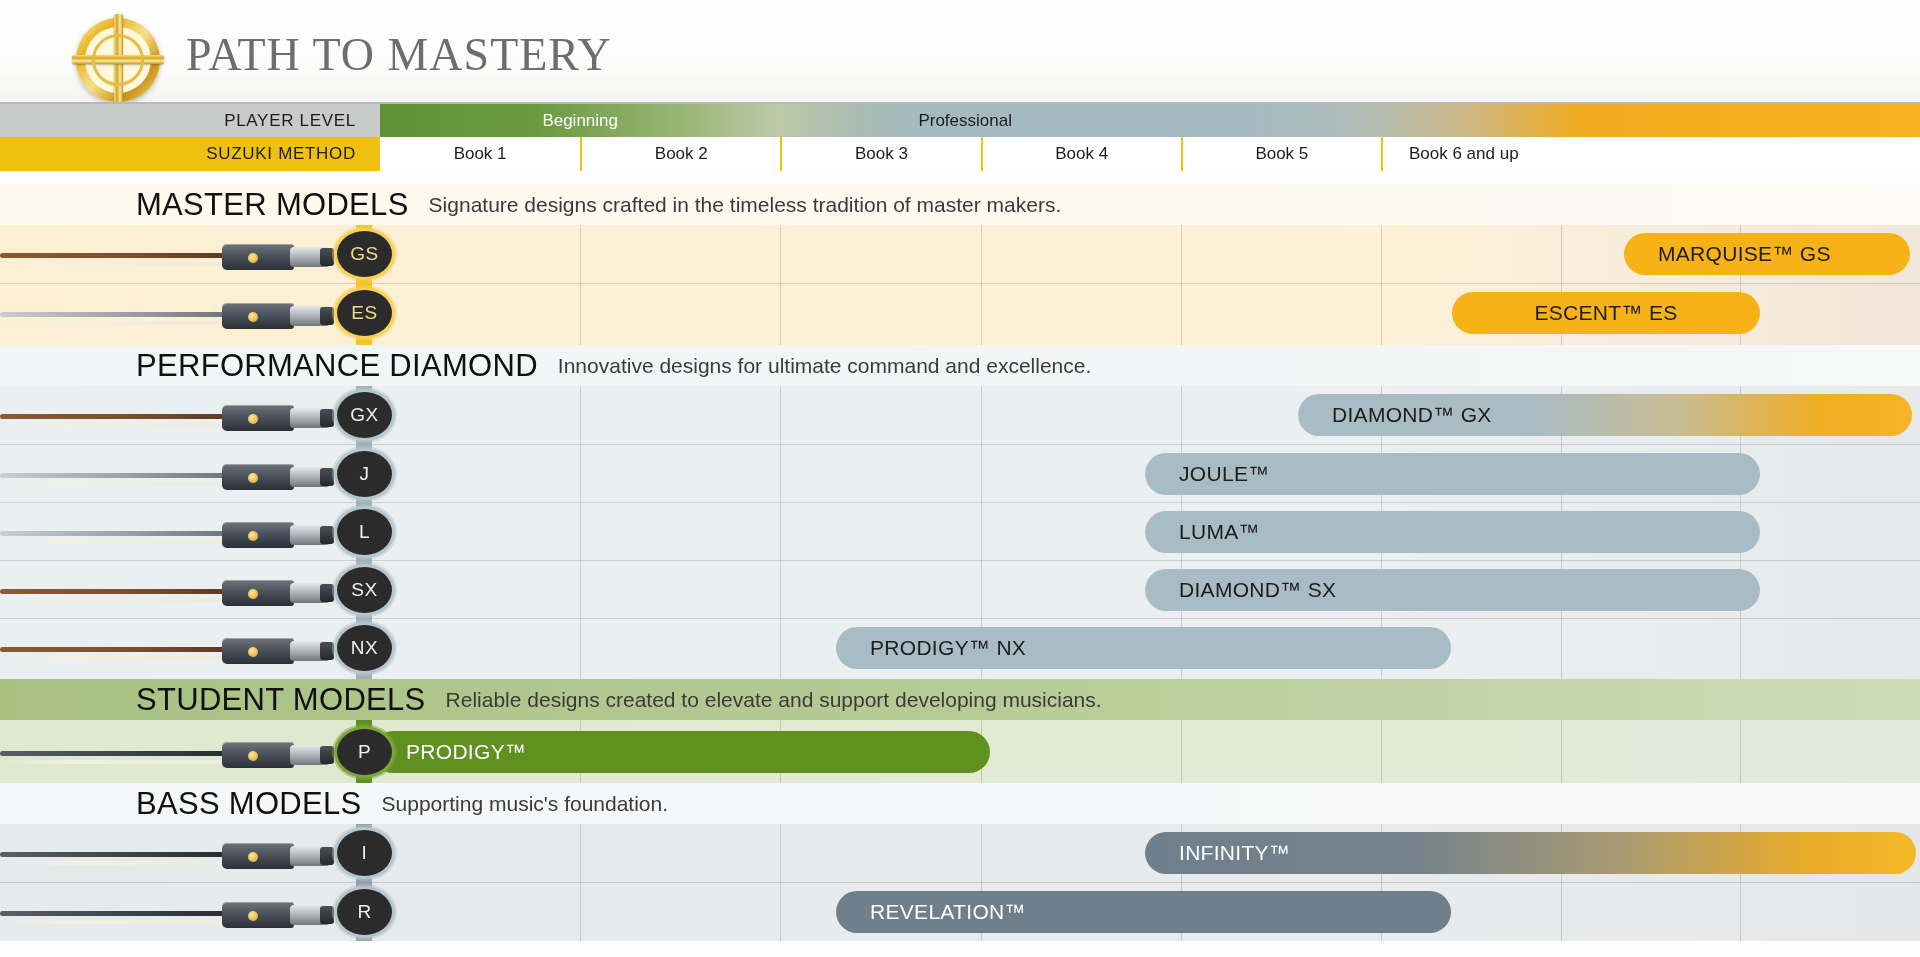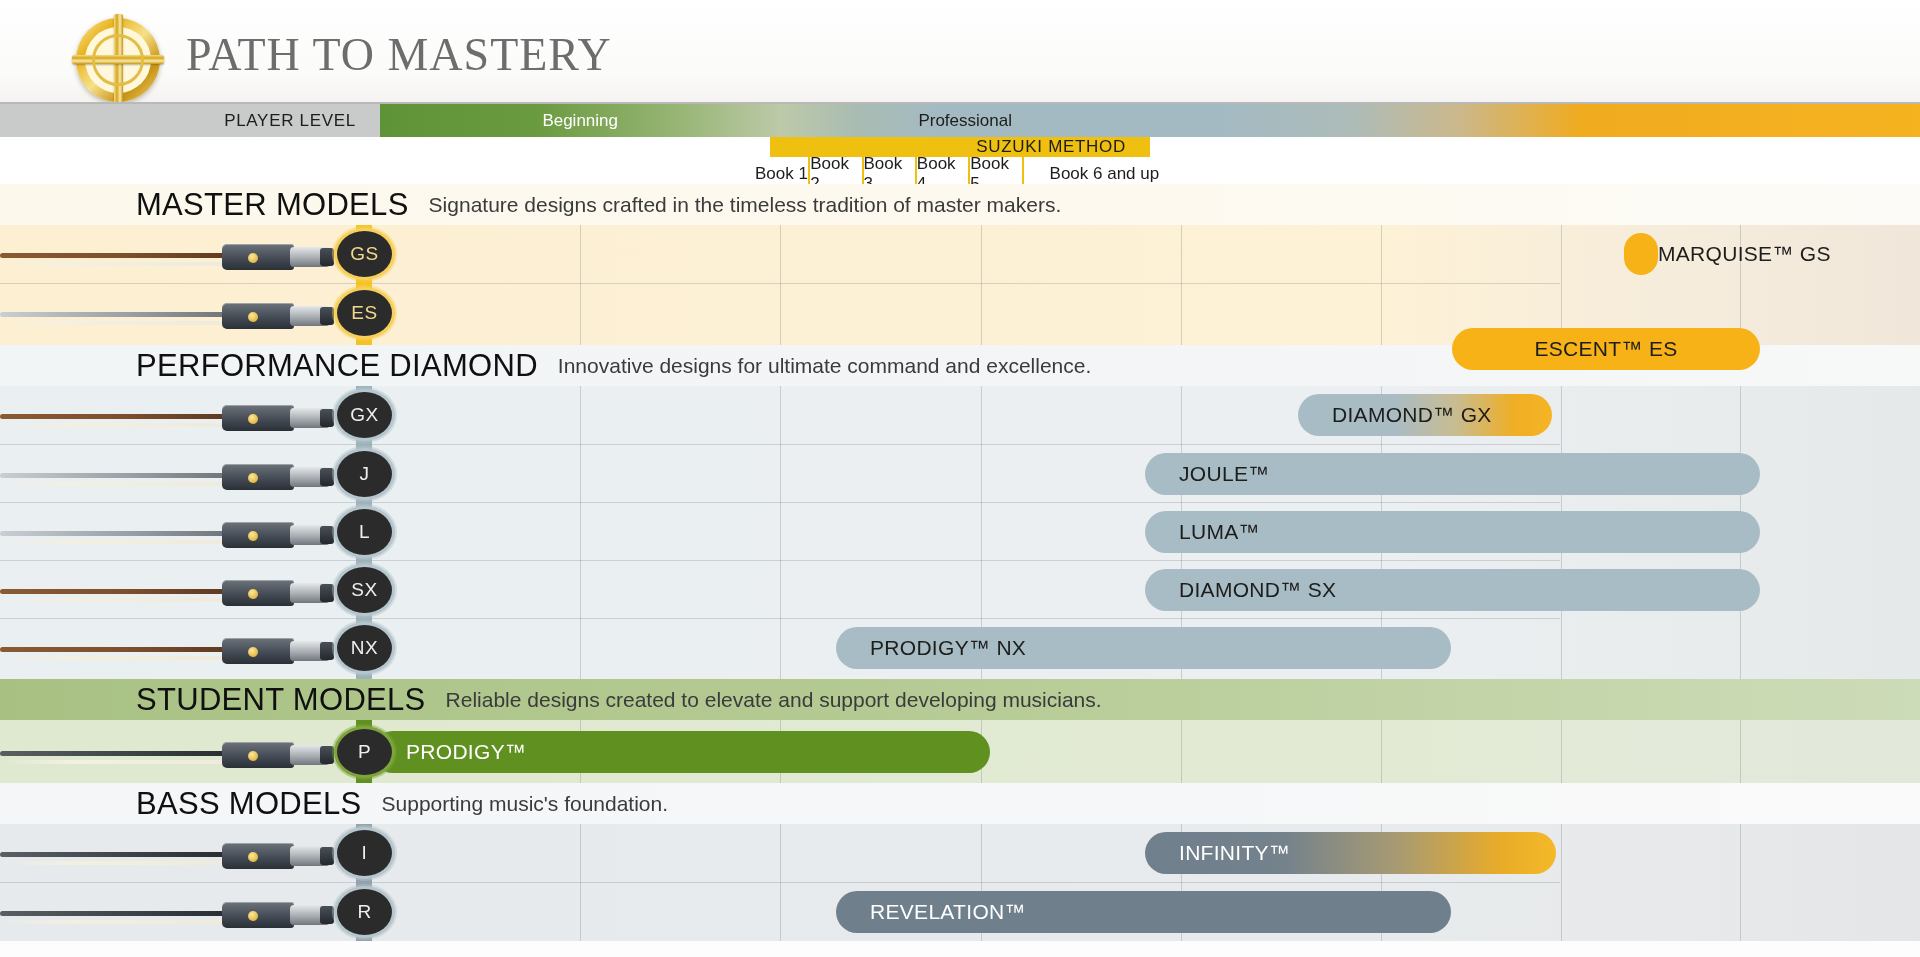--- a/index.html
+++ b/index.html
@@ -55,21 +55,21 @@
     font-size: 46px; letter-spacing: 1px;
     color: #6d6d6d;
   }
 
   
   .band {
     position: absolute; left: 0; width: 1920px;
     display: flex; align-items: center;
   }
   .band-level { top: 104px; height: 33px; }
-  .band-suzuki { top: 137px; height: 34px; flex-direction: column; }
+  .band-suzuki { top: 137px; height: 34px; }
 
   .lbl-cell {
     width: 380px; height: 100%;
     display: flex; align-items: center; justify-content: flex-end;
     padding-right: 24px;
     font-size: 17px; letter-spacing: .7px; color: #1d1d1b;
   }
   .lbl-level  { background: #c9cbca; }
   .lbl-suzuki { background: #f0c010; }
 
@@ -133,21 +133,21 @@
   .gs-bass    { top: 824px; height: 117px; background: linear-gradient(to right,#e7eaec 0%,#e8ebed 72%,#e7e9ea 88%,#e4e6e7 100%); }
 
   .grid-cols {
     position: absolute; left: 380px; top: 0; right: 0; bottom: 0;
     display: flex; pointer-events: none;
   }
   .gcol { border-left: 1px solid rgba(120,125,128,.30); height: 100%; }
   .gcol:first-child { border-left: none; }
 
   .row {
-    position: relative; width: 1560px; height: 58px;
+    position: relative; width: 1920px; height: 58px;
   }
   .row + .row { border-top: 1px solid rgba(120,125,128,.28); }
 
   
   .spine {
     position: absolute; left: 356px; top: 0; width: 16px; bottom: 0;
     z-index: 3;
   }
   .spine-master  { background: #f5c324; }
   .spine-perf    { background: #9fb2bb; }
@@ -295,21 +295,21 @@
     <div class="row">
       <div class="bow silver">
         <div class="stick"></div>
           <div class="hair"></div>
           <div class="frog"></div>
         <div class="eye"></div>
           <div class="screw"></div>
           <div class="cap"></div>
       </div>
       <div class="badge gold">ES</div>
-      <div class="bar amber center txtdark" style="left:1452px; width:308px;margin-top:36px;">ESCENT™ ES</div>
+      <div class="bar amber center txtdark" style="left:1452px; width:308px;">ESCENT™ ES</div>
     </div>
   </div>
 
   <div class="section-head sh-perf">
     <span class="h">PERFORMANCE DIAMOND</span>
     <span class="sub">Innovative designs for ultimate command and excellence.</span>
   </div>
 
   <div class="grid-sec gs-perf">
     <div class="grid-cols">

